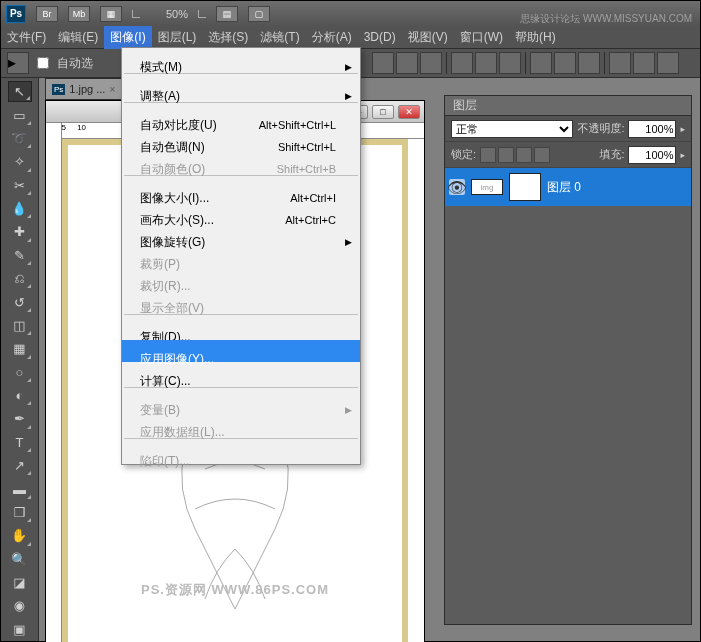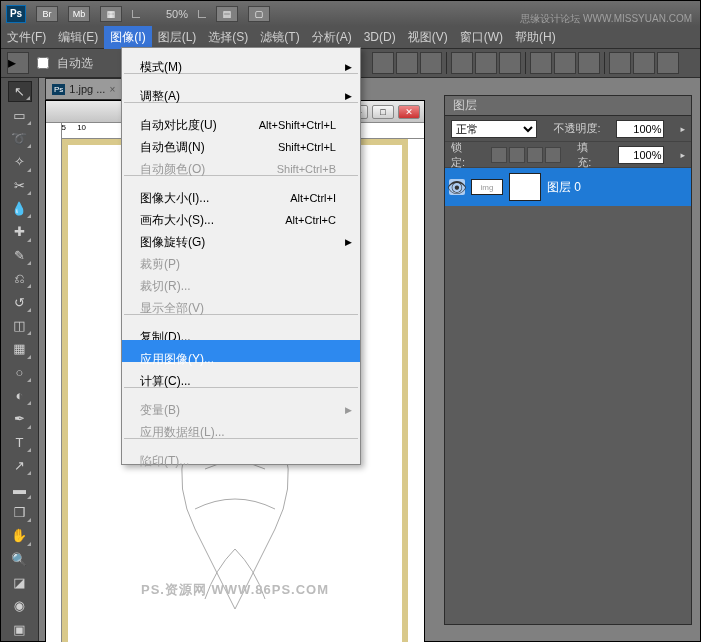--- a/index.html
+++ b/index.html
@@ -32,21 +32,21 @@
 .canvas-titlebar { height: 22px; background: linear-gradient(#eaeaea,#c5c5c5); border-bottom: 1px solid #888; display: flex; justify-content: flex-end; align-items: center; padding: 0 4px; gap: 4px; }
 .win-btn { width: 22px; height: 14px; background: linear-gradient(#f8f8f8,#d0d0d0); border: 1px solid #888; border-radius: 2px; font-size: 9px; display: flex; align-items: center; justify-content: center; }
 .win-btn.close { background: linear-gradient(#e88,#c33); color: #fff; }
 .rulers { position: absolute; top: 22px; left: 0; width: 100%; height: 16px; background: #fff; border-bottom: 1px solid #888; font-size: 8px; }
 .ruler-v { position: absolute; top: 22px; left: 0; width: 16px; height: calc(100% - 22px); background: #fff; border-right: 1px solid #888; }
 .canvas-content { position: absolute; top: 38px; left: 16px; right: 16px; bottom: 30px; background: #fff; border: 6px solid #d9c98b; overflow: hidden; }
 .artwork { position: absolute; bottom: 20px; left: 50%; transform: translateX(-50%); width: 220px; height: 260px; opacity: 0.5; }
 .watermark2 { position: absolute; bottom: 50px; left: 50%; transform: translateX(-50%); color: #bbb; font-size: 13px; font-weight: bold; letter-spacing: 1px; white-space: nowrap; }
 .panels { width: 248px; background: #535353; display: flex; flex-direction: column; position: absolute; right: 8px; top: 94px; height: 530px; border: 1px solid #2c2c2c; }
 .panel-tab { height: 20px; background: #6a6a6a; display: flex; align-items: center; padding: 0 8px; font-size: 12px; color: #d0d0d0; border-bottom: 1px solid #2c2c2c; }
-.panel-row { height: 26px; background: #535353; display: flex; align-items: center; padding: 0 6px; gap: 16px; border-bottom: 1px solid #434343; }
+.panel-row { height: 26px; background: #535353; display: flex; align-items: center; padding: 0 6px; gap: 4px; border-bottom: 1px solid #434343; }
 .panel-row label { color: #d0d0d0; font-size: 11px; }
 .panel-row select, .panel-row .input-box { background: #fff; border: 1px solid #333; font-size: 11px; height: 18px; }
 .panel-row select { flex: 1; }
 .input-box { width: 48px; text-align: right; padding-right: 2px; display: flex; align-items: center; justify-content: flex-end; }
 .lock-icons { display: flex; gap: 2px; }
 .lock-ico { width: 16px; height: 16px; background: #6a6a6a; border: 1px solid #444; }
 .layers-list { flex: 1; background: #5c5c5c; }
 .layer-row { height: 38px; display: flex; align-items: center; padding: 0 4px; gap: 6px; }
 .layer-row.selected { background: #1f7ad6; color: #fff; }
 .eye { width: 16px; height: 16px; display: flex; align-items: center; justify-content: center; color: #333; background: #888; border-radius: 2px; }

